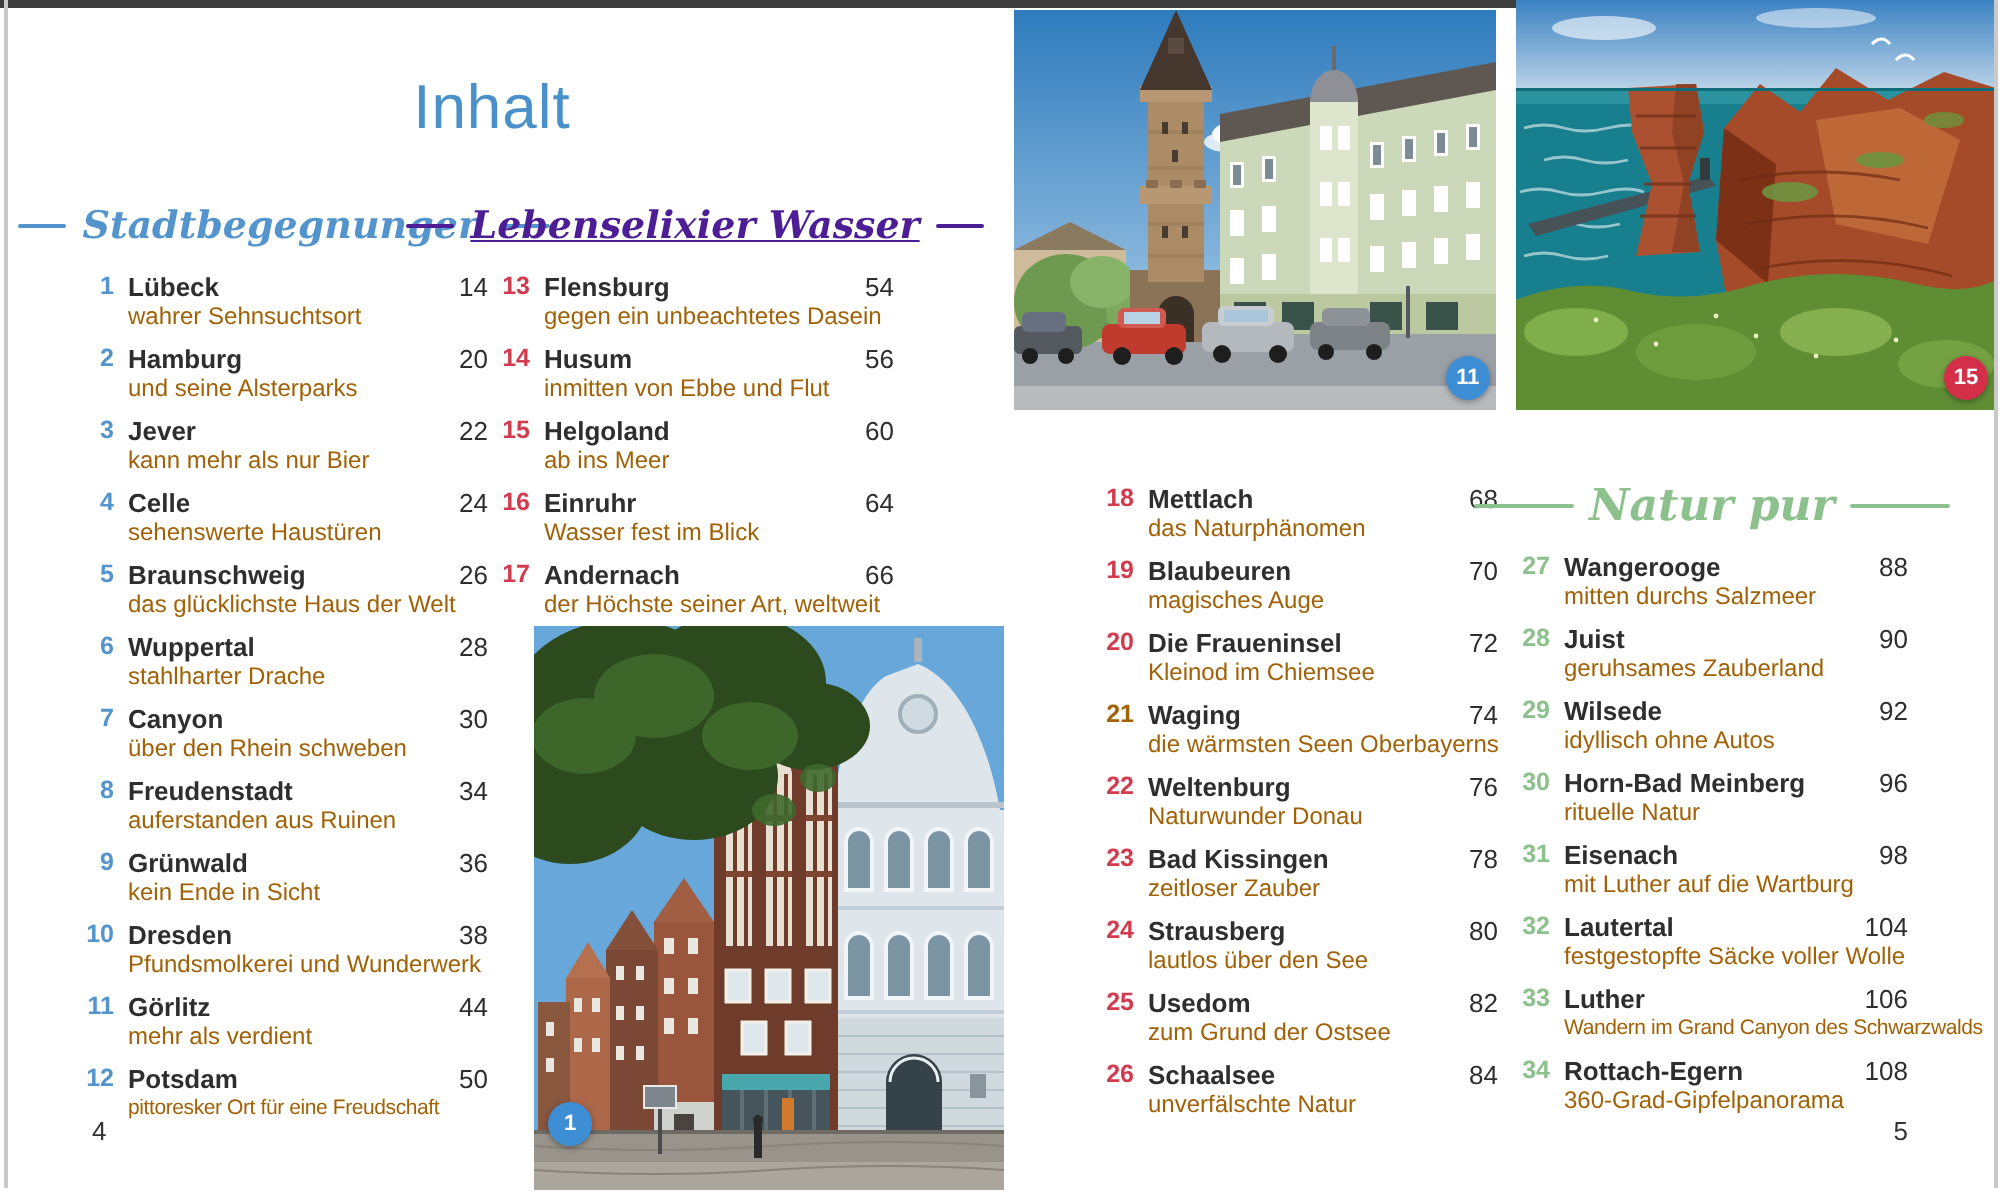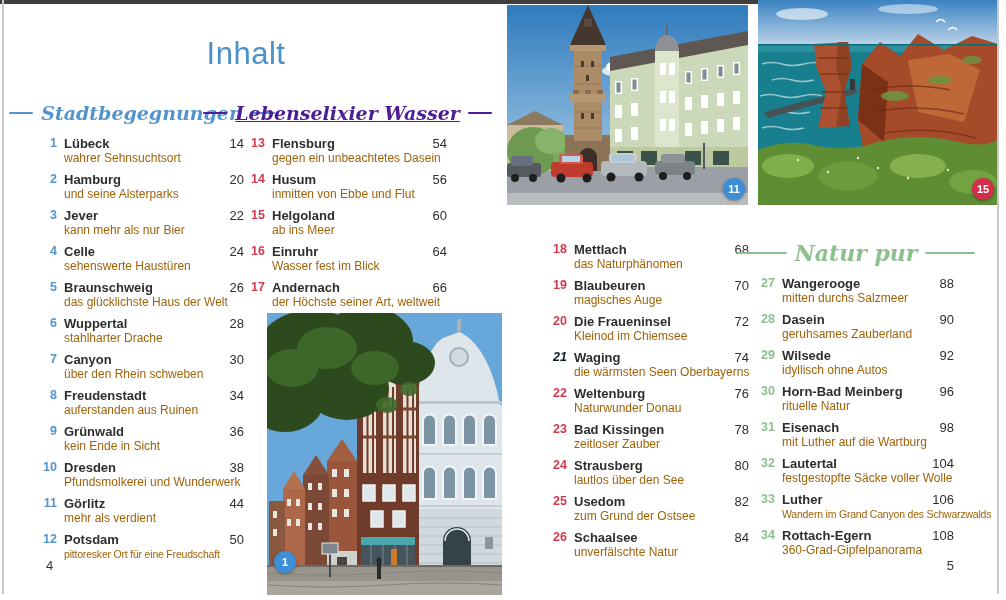--- a/index.html
+++ b/index.html
@@ -271,21 +271,21 @@
           <span class="e-num" style="color: rgb(210, 59, 78);">20</span>
           <span class="e-main">
             <span class="e-row">
               <span class="e-name">Die Fraueninsel</span>
               <span class="e-page">72</span>
             </span>
             <span class="e-desc">Kleinod im Chiemsee</span>
           </span>
         </div>
         <div class="entry">
-          <span class="e-num" style="color: #0f172a; font-style: italic;">21</span>
+          <span class="e-num" style="color: #a16207;">21</span>
           <span class="e-main">
             <span class="e-row">
               <span class="e-name">Waging</span>
               <span class="e-page">74</span>
             </span>
             <span class="e-desc">die wärmsten Seen Oberbayerns</span>
           </span>
         </div>
         <div class="entry">
           <span class="e-num" style="color: rgb(210, 59, 78);">22</span>
@@ -354,21 +354,21 @@
               <span class="e-name">Wangerooge</span>
               <span class="e-page">88</span>
             </span>
             <span class="e-desc">mitten durchs Salzmeer</span>
           </span>
         </div>
         <div class="entry">
           <span class="e-num" style="color: rgb(140, 192, 140);">28</span>
           <span class="e-main">
             <span class="e-row">
-              <span class="e-name">Dasein</span>
+              <span class="e-name">Juist</span>
               <span class="e-page">90</span>
             </span>
             <span class="e-desc">geruhsames Zauberland</span>
           </span>
         </div>
         <div class="entry">
           <span class="e-num" style="color: rgb(140, 192, 140);">29</span>
           <span class="e-main">
             <span class="e-row">
               <span class="e-name">Wilsede</span>

